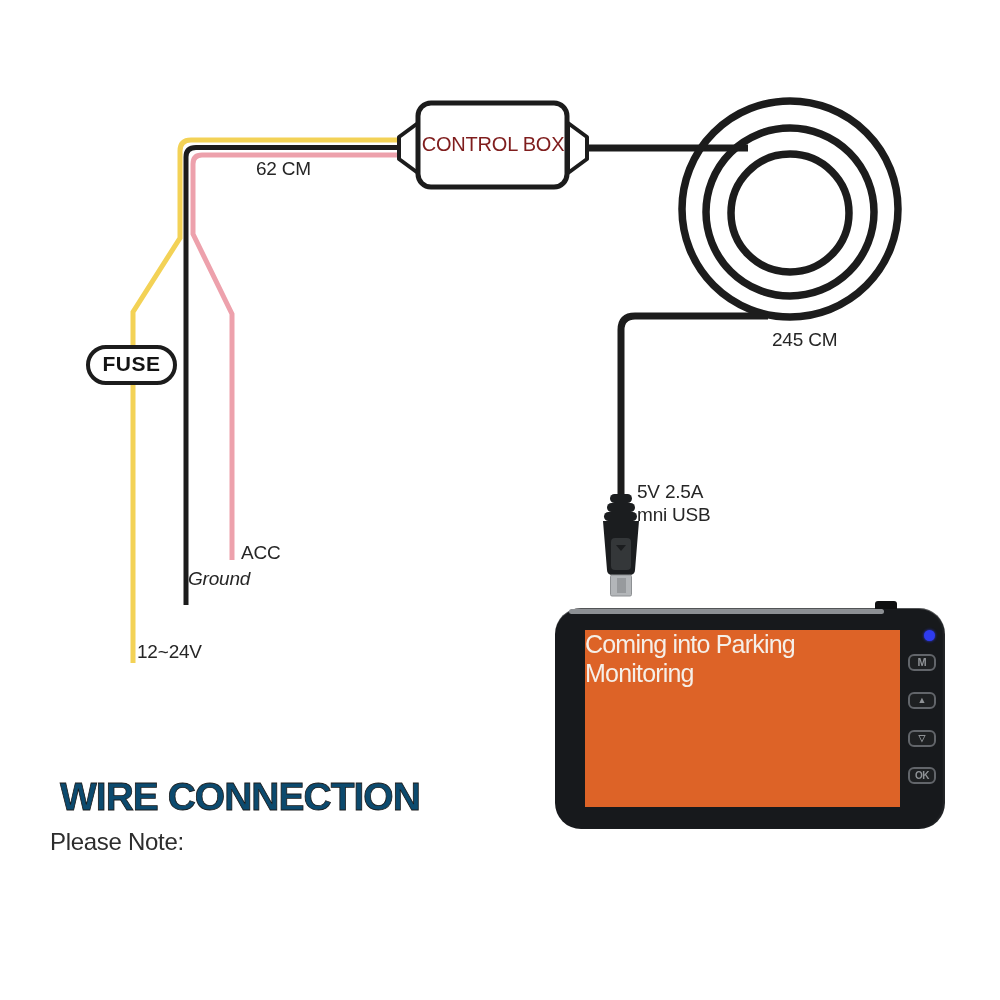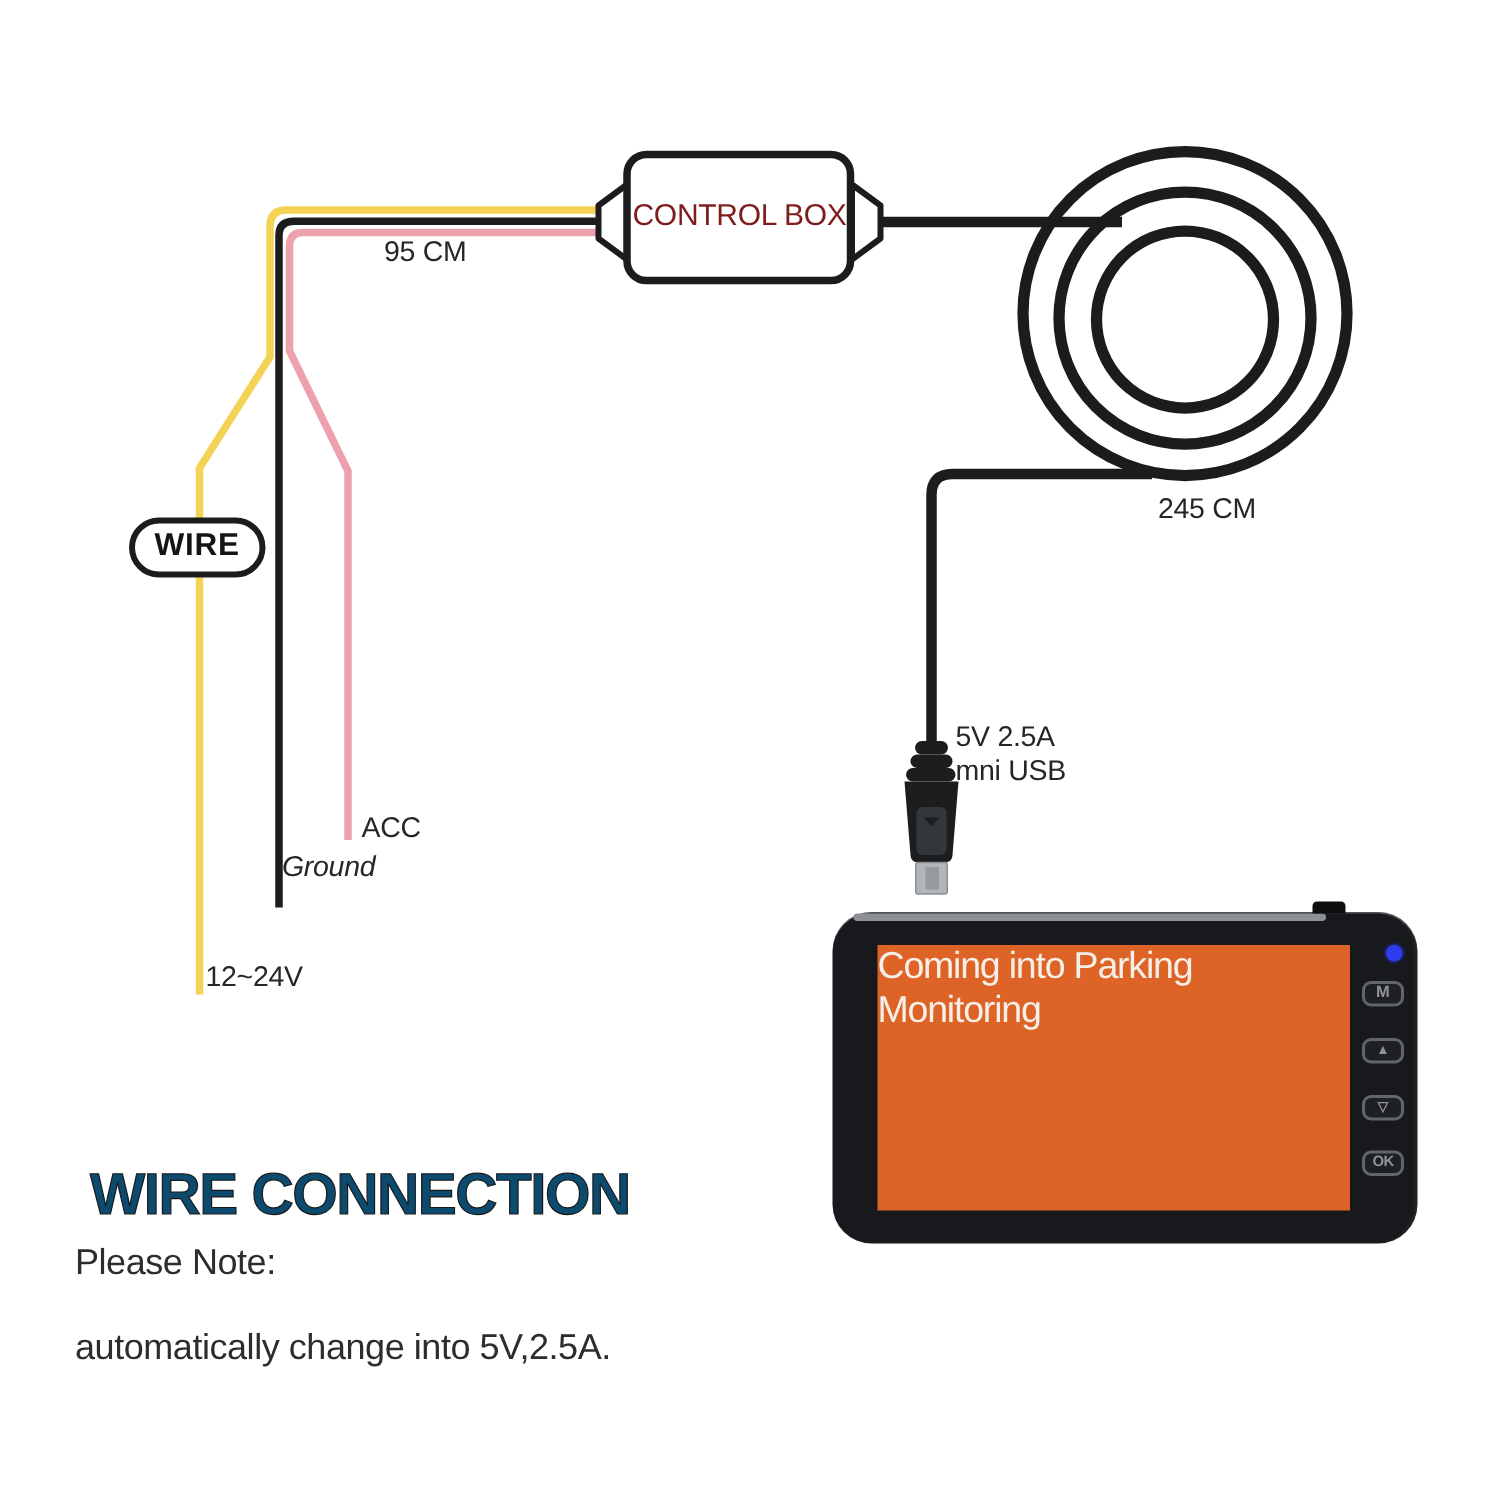--- a/index.html
+++ b/index.html
@@ -84,22 +84,22 @@
     <rect x="607" y="503" width="28" height="9" rx="4.5" fill="#1b1d1f"></rect>
     <rect x="604" y="512" width="33" height="9" rx="4.5" fill="#1b1d1f"></rect>
     <path d="M603 521 L639 521 L635 570 Q635 575 629 575 L613 575 Q607 575 607 570 Z" fill="#1b1d1f"></path>
     <rect x="611" y="538" width="20" height="32" rx="4" fill="#343739"></rect>
     <path d="M616 545 L621 551 L626 545 Z" fill="#1b1d1f"></path>
     <rect x="610.5" y="575" width="21" height="21" rx="1.5" fill="#b3b6b9" stroke="#8d9093" stroke-width="1"></rect>
     <rect x="617" y="578" width="9" height="15" fill="#979a9d"></rect>
   </svg>
 
   <div class="lbl lbl-center control-box-label">CONTROL BOX</div>
-  <div class="lbl len-front">95 CM</div>
-  <div class="lbl lbl-center fuse-label">WIRE</div>
+  <div class="lbl len-front">62 CM</div>
+  <div class="lbl lbl-center fuse-label">FUSE</div>
   <div class="lbl len-rear">245 CM</div>
   <div class="lbl usb-spec">5V 2.5A</div>
   <div class="lbl usb-type">mni USB</div>
   <div class="lbl acc-label">ACC</div>
   <div class="lbl ground-label">Ground</div>
   <div class="lbl power-label">12~24V</div>
 
   <div class="device">
     <div class="device-bevel"></div>
     <div class="power-bump"></div>
@@ -116,15 +116,14 @@
     <div class="dev-btn btn-down">
       <span>▽</span>
     </div>
     <div class="dev-btn btn-ok">
       <span>OK</span>
     </div>
   </div>
 
   <div class="footer-title">WIRE CONNECTION</div>
   <div class="note note-head">Please Note:</div>
-  <div class="note note-2">automatically change into 5V,2.5A.</div>
 
 </div>
 
 </body></html>

